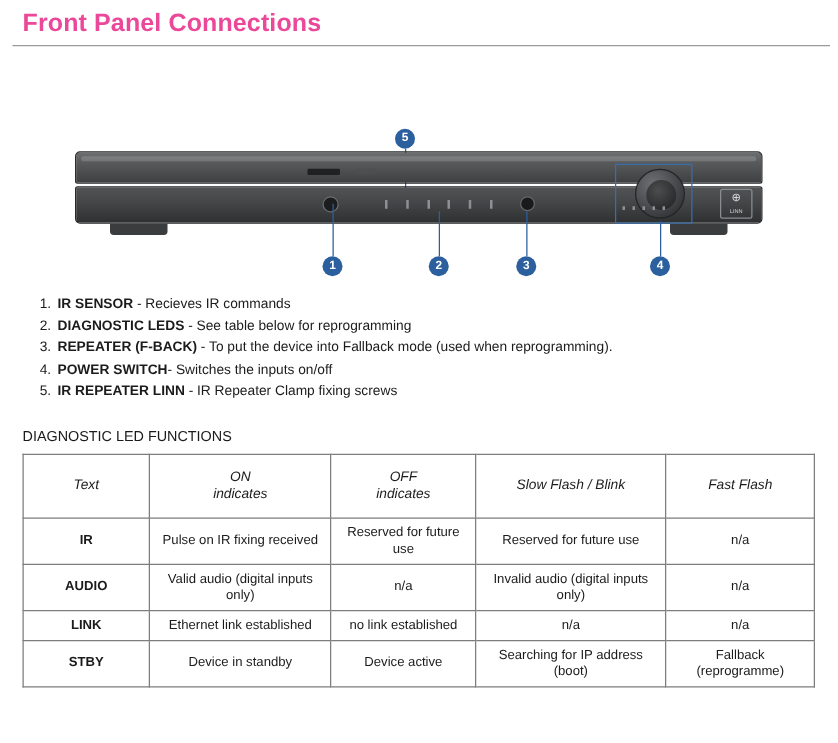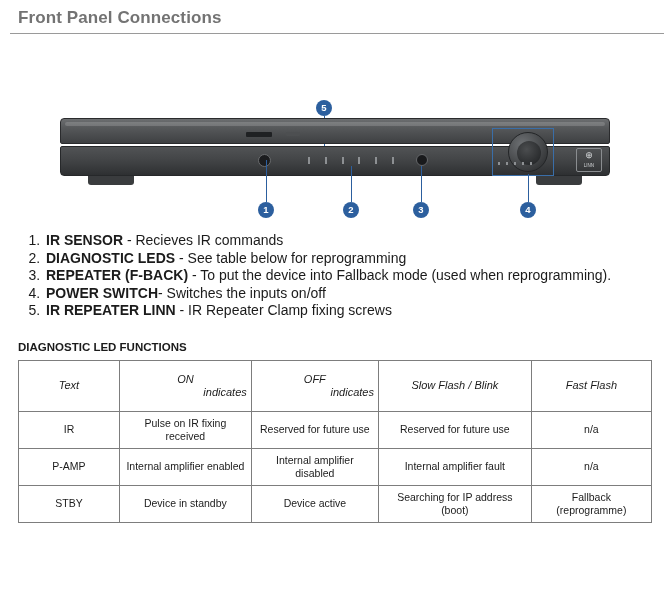--- a/index.html
+++ b/index.html
@@ -11,23 +11,23 @@
     width: 670px;
     height: 594px;
     font-family: "Liberation Sans", sans-serif;
     color: #1a1a1a;
     position: relative;
     overflow: hidden;
   }
 
   
   .page-title {
-    font-size: 17px;
+    font-size: 20px;
     font-weight: bold;
-    color: #737373;
+    color: #ec4899;
     padding: 8px 0 5px 18px;
     letter-spacing: 0.1px;
   }
   .title-rule {
     height: 1px;
     background: #9a9a9a;
     margin: 0 6px 0 10px;
   }
 
   
@@ -190,31 +190,31 @@
     left: 226px; top: 14px;
     width: 14px; height: 4px;
     background: #4d4f51;
     border-radius: 1px;
   }
 
   
   ol.legend {
     margin: 4px 0 0 0;
     padding-left: 44px;
-    font-size: 14px;
+    font-size: 11px;
     line-height: 16.5px;
     color: #1b1b1b;
   }
   ol.legend li { padding-left: 2px; margin-bottom: 1px; }
   ol.legend b { font-weight: bold; }
 
   
   .section-title {
     font-size: 11.5px;
-    font-weight: bold;
+    font-weight: normal;
     margin: 22px 0 7px 18px;
     color: #1b1b1b;
   }
   table.led-table {
     border-collapse: collapse;
     margin-left: 18px;
     width: 634px;
     font-size: 10.5px;
     color: #1b1b1b;
   }
@@ -226,24 +226,23 @@
     line-height: 13px;
   }
   table.led-table thead th {
     font-weight: normal;
     font-style: italic;
     height: 40px;
     font-size: 11px;
   }
   table.led-table thead th .sub {
     display: block;
-    text-align: right;
   }
   table.led-table tbody td:first-child {
-    font-weight: normal;
+    font-weight: bold;
     font-style: normal;
     width: 92px;
   }
 </style>
 </head>
 <body>
 
 <div>
   <div class="page-title">Front Panel Connections</div>
   <div class="title-rule"></div>
@@ -350,24 +349,31 @@
   </thead>
   <tbody>
     <tr>
       <td>IR</td>
       <td>Pulse on IR fixing received</td>
       <td>Reserved for future use</td>
       <td>Reserved for future use</td>
       <td>n/a</td>
     </tr>
     <tr>
-      <td>P-AMP</td>
-      <td>Internal amplifier enabled</td>
-      <td>Internal amplifier disabled</td>
-      <td>Internal amplifier fault</td>
+      <td>AUDIO</td>
+      <td>Valid audio (digital inputs only)</td>
+      <td>n/a</td>
+      <td>Invalid audio (digital inputs only)</td>
+      <td>n/a</td>
+    </tr>
+    <tr>
+      <td>LINK</td>
+      <td>Ethernet link established</td>
+      <td>no link established</td>
+      <td>n/a</td>
       <td>n/a</td>
     </tr>
     <tr>
       <td>STBY</td>
       <td>Device in standby</td>
       <td>Device active</td>
       <td>Searching for IP address (boot)</td>
       <td>Fallback (reprogramme)</td>
     </tr>
   </tbody>

